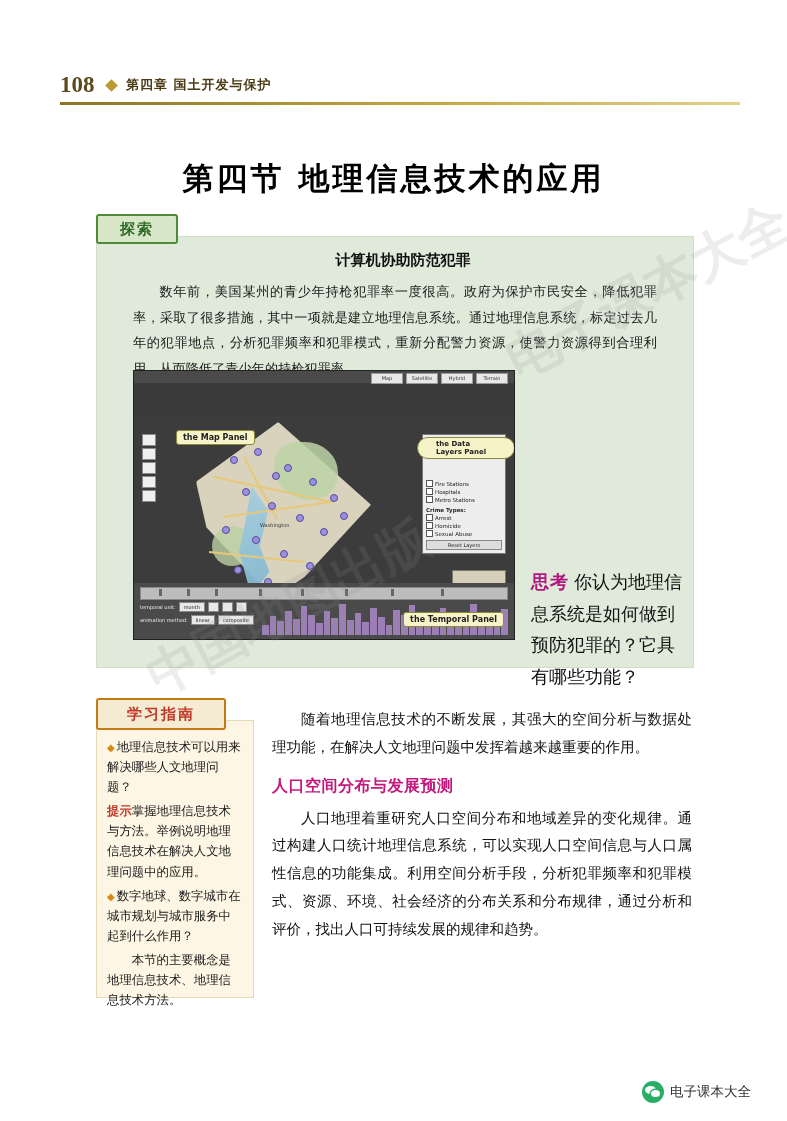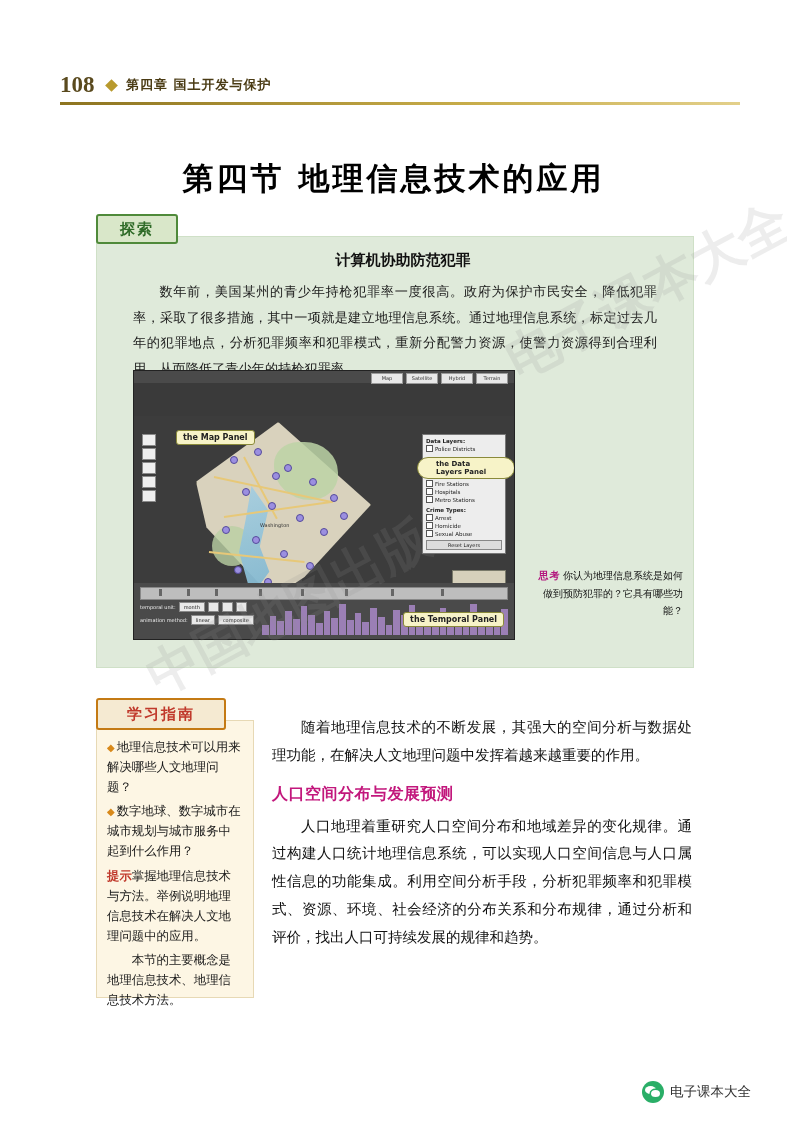--- a/index.html
+++ b/index.html
@@ -297,21 +297,21 @@
     margin-top: 3px;
     background: #ddd;
     border: 1px solid #888;
     text-align: center;
     font-size: 5px;
     padding: 1px 0;
   }
   .dp-callout {
     position: absolute;
     left: -6px;
-    top: 22px;
+    top: 2px;
     width: 60px;
     background: #f7f3c8;
     border: 1px solid #8a8a3a;
     border-radius: 11px;
     padding: 2px 18px;
     font-size: 7px;
     font-weight: bold;
     line-height: 1.15;
     color: #222;
     z-index: 7;
@@ -421,25 +421,24 @@
     font-size: 13px;
     line-height: 1.75;
     color: #111;
     font-family: "Liberation Serif", serif;
   }
   .think-block {
     position: absolute;
     left: 434px;
     top: 330px;
     width: 152px;
-    font-size: 10px;
+    font-size: 18px;
     line-height: 1.75;
     color: #111;
-    font-family: Liberation Serif, serif;
-    text-align: right;
+    font-family: Liberation Sans, sans-serif;
   }
   .think-label {
     color: #b3167e;
     font-weight: bold;
     letter-spacing: 1px;
   }
 
   
   .guide-tab {
     position: absolute;
@@ -499,21 +498,21 @@
     left: 272px;
     top: 706px;
     width: 420px;
   }
   .body-p {
     font-size: 14.5px;
     line-height: 1.92;
     text-align: justify;
     text-indent: 2em;
     color: #111;
-    margin: 8px 0 10px 0;
+    margin: 0 0 10px 0;
     font-family: "Liberation Serif", serif;
   }
   .body-h2 {
     font-size: 16px;
     font-weight: bold;
     color: #c2177c;
     margin: 14px 0 8px 0;
     letter-spacing: .5px;
     font-family: "DejaVu Sans", sans-serif;
   }
@@ -760,24 +759,24 @@
 </div>
 
 <div class="guide-tab">
   <span>学习指南</span>
 </div>
 <div class="guide-box">
   <div class="guide-item">
     <span class="gd-diamond">◆</span><span>地理信息技术可以用来解决哪些人文地理问题？</span>
   </div>
   <div class="guide-item">
-    <span class="gd-diamond">◆</span><span>数字地球、数字城市在城市规划与城市服务中起到什么作用？</span>
+    <span class="gd-hint-label">提示</span><span>掌握地理信息技术与方法。举例说明地理信息技术在解决人文地理问题中的应用。</span>
   </div>
   <div class="guide-item">
-    <span class="gd-hint-label">提示</span><span>掌握地理信息技术与方法。举例说明地理信息技术在解决人文地理问题中的应用。</span>
+    <span class="gd-diamond">◆</span><span>数字地球、数字城市在城市规划与城市服务中起到什么作用？</span>
   </div>
   <div class="guide-item indent">
     <span>本节的主要概念是地理信息技术、地理信息技术方法。</span>
   </div>
 </div>
 
 <div class="body-col">
   <p class="body-p">随着地理信息技术的不断发展，其强大的空间分析与数据处理功能，在解决人文地理问题中发挥着越来越重要的作用。</p>
   <h2 class="body-h2">人口空间分布与发展预测</h2>
   <p class="body-p">人口地理着重研究人口空间分布和地域差异的变化规律。通过构建人口统计地理信息系统，可以实现人口空间信息与人口属性信息的功能集成。利用空间分析手段，分析犯罪频率和犯罪模式、资源、环境、社会经济的分布关系和分布规律，通过分析和评价，找出人口可持续发展的规律和趋势。</p>

